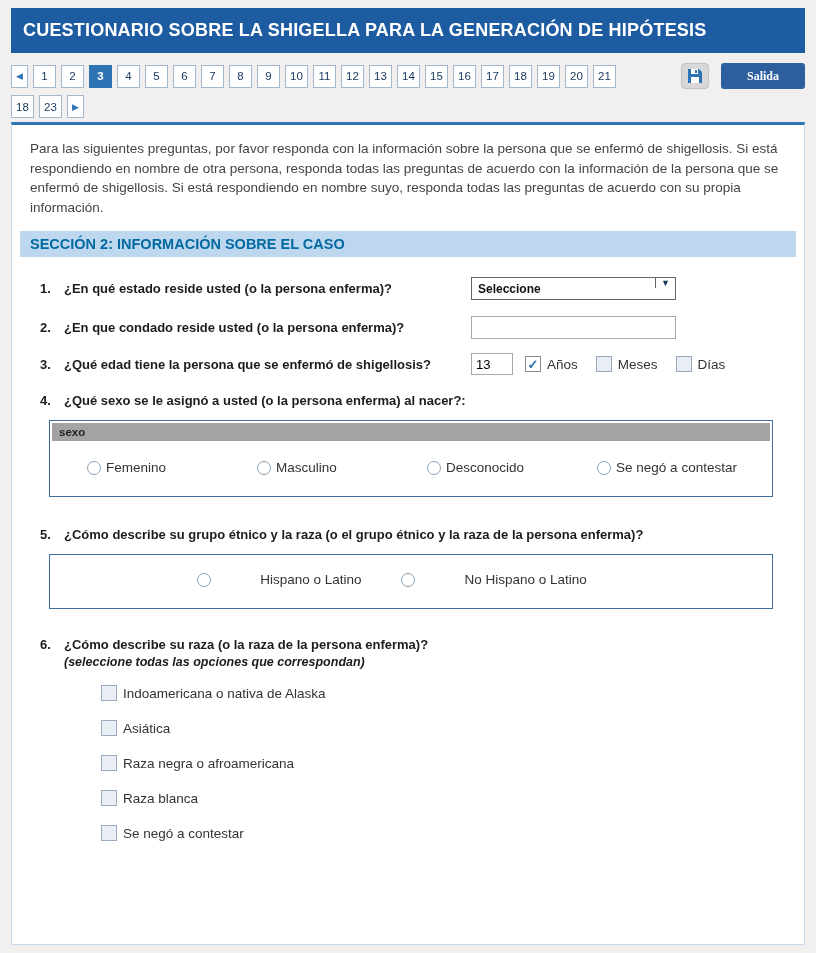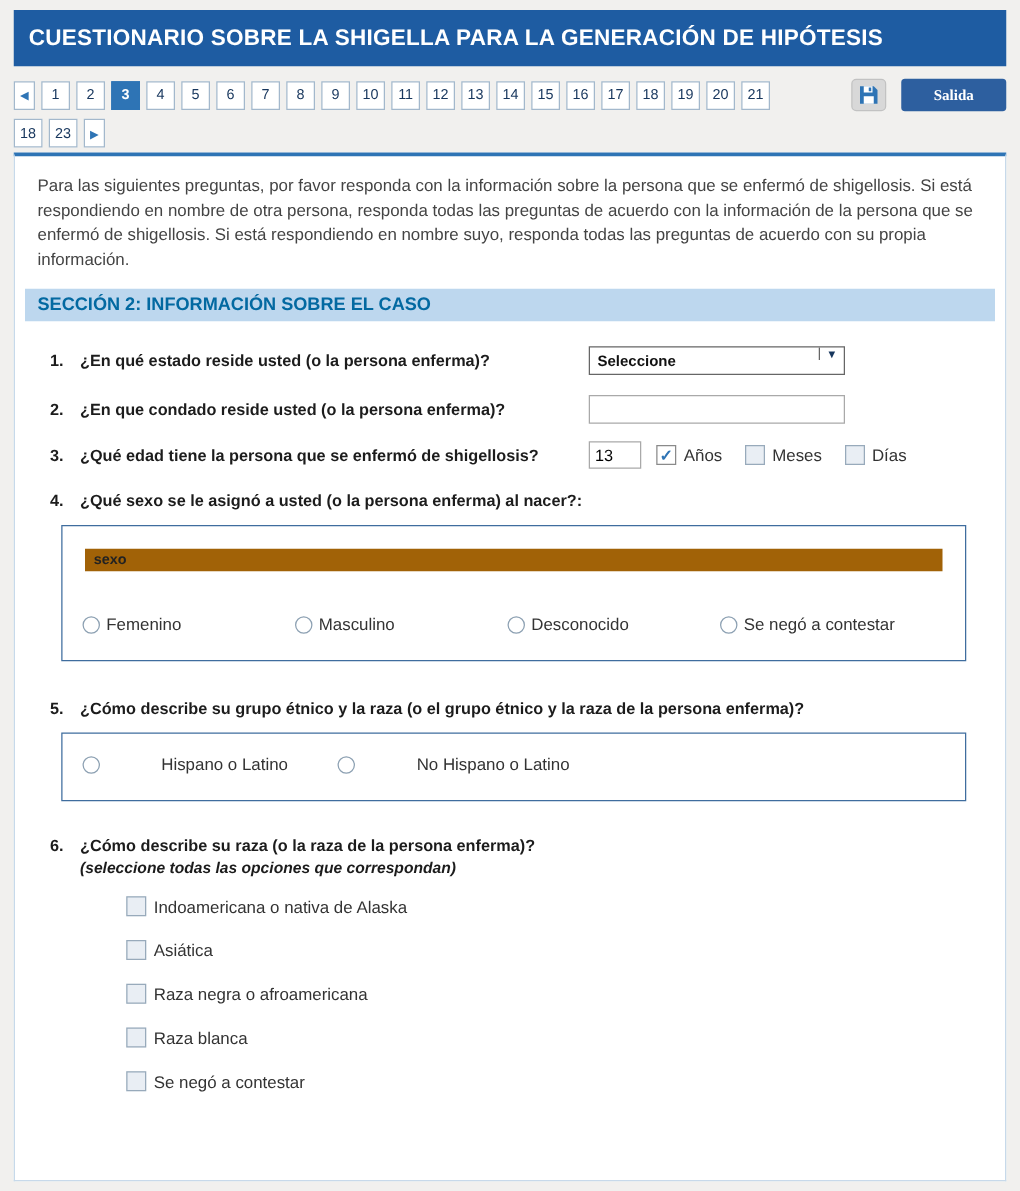--- a/index.html
+++ b/index.html
@@ -41,22 +41,22 @@
   .age-input { width:42px; height:22px; border:1px solid #a9a9a9; font-size:13px; padding:0 4px; font-family:inherit; margin-right:12px; }
 
   .cb { width:16px; height:16px; border:1px solid #98aabb; background:#e9eef4; display:inline-flex; align-items:center; justify-content:center; flex:none; cursor:pointer; }
   .cb.checked { background:#fff; border-color:#8a8a8a; }
   .check { display:none; color:#2e74b5; font-size:13px; font-weight:bold; line-height:1; }
   .cb.checked .check { display:block; }
   .cb-label { font-size:13.5px; color:#333; margin-left:6px; }
   .unit { display:inline-flex; align-items:center; margin-right:18px; }
 
   .fieldset { margin:12px 0 0 37px; width:724px; border:1px solid #3f6d9e; background:#fff; }
-  .fieldset-head { margin:18px; background:#a16207; padding:3px 7px; font-size:11.5px; font-weight:bold; color:#222; }
-  .fieldset-body { display:flex; padding:17px 14px 21px 16px; align-items:center; }
+  .fieldset-head { margin:2px; background:#a3a3a3; padding:3px 7px; font-size:11.5px; font-weight:bold; color:#222; }
+  .fieldset-body { display:flex; padding:17px 14px 21px 16px; align-items:center;justify-content:center; }
   .opt { display:inline-flex; align-items:center; cursor:pointer; }
   .radio { width:14px; height:14px; border:1px solid #8ca0b2; border-radius:50%; background:#fff; flex:none; }
   .opt-label { font-size:13.5px; color:#333; margin-left:5px; }
   [data-name="sex-options"] .opt { width:170px; }
   [data-name="sex-options"] .opt:last-child { width:auto; }
   [data-name="ethnicity-options"] .opt { margin-right:40px;gap:44px; }
 
   .cb-list { margin:16px 0 0 89px; }
   .cb-item { display:flex; align-items:center; margin-bottom:19px; cursor:pointer; }
 </style>

